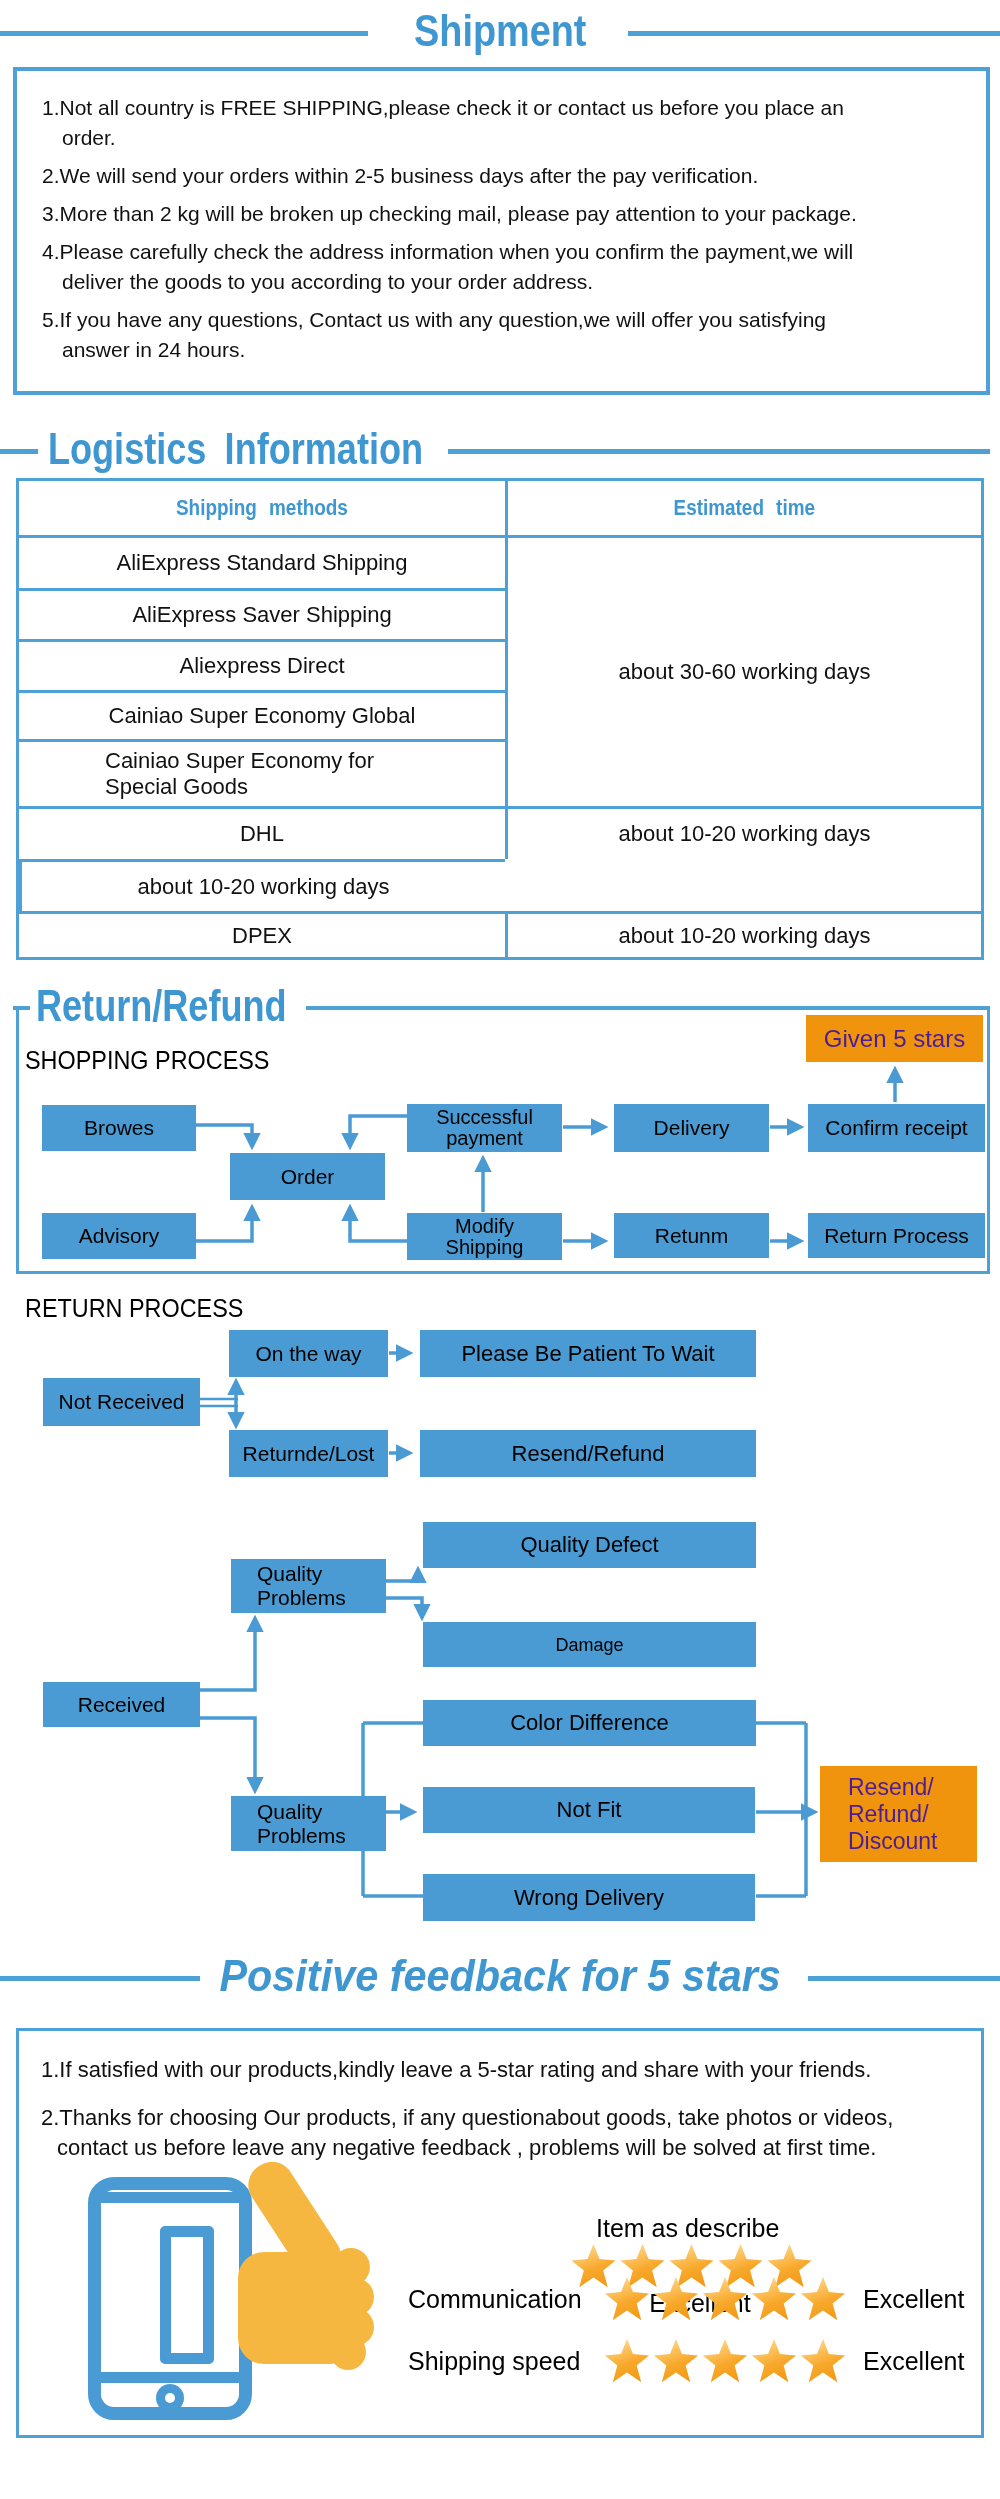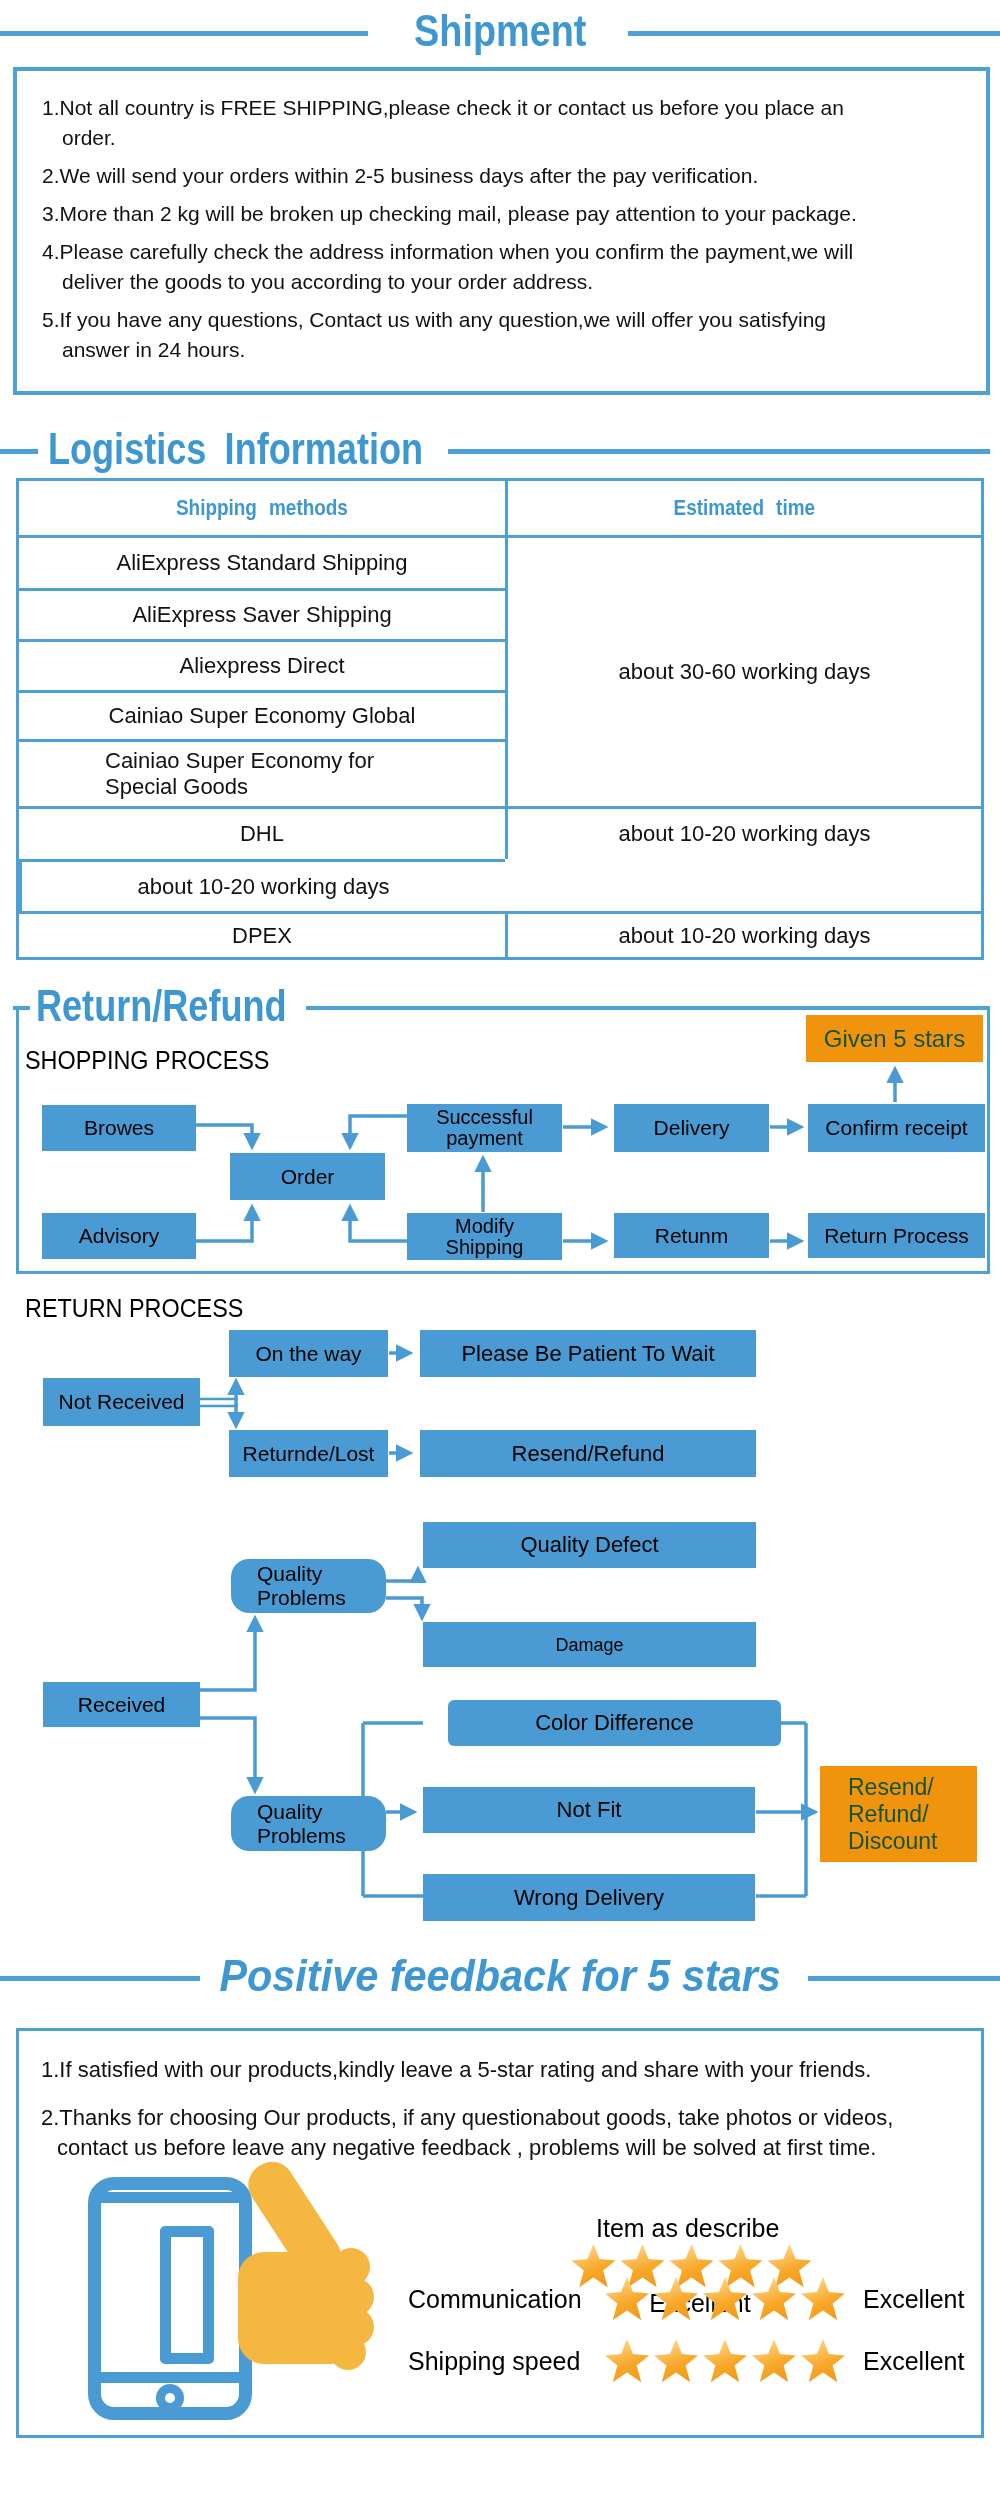--- a/index.html
+++ b/index.html
@@ -36,23 +36,23 @@
   .cell-bl{border-left:3px solid #4da1d6;}
   .th{font-size:30px;}
   .cell-left-pad{justify-content:flex-start !important;text-align:left !important;padding-left:86px;}
 
   
   .fbox{
     position:absolute;background:#4a9bd3;color:#000000;
     display:flex;align-items:center;justify-content:center;text-align:center;
     font-size:21px;line-height:22px;box-sizing:border-box;
   }
-  .fbox-left{justify-content:flex-start;text-align:left;padding-left:26px;border-radius:18px;}
+  .fbox-left{justify-content:flex-start;text-align:left;padding-left:26px;}
   .obox{
-    position:absolute;background:#f0940e;color:#14532d;
+    position:absolute;background:#f0940e;color:#4c1d95;
     display:flex;align-items:center;justify-content:center;text-align:center;
     font-size:24px;line-height:27px;box-sizing:border-box;
   }
   .proc-label{position:absolute;font-size:26px;color:#000;}
   svg.connectors{position:absolute;left:0;pointer-events:none;}
 
   
   .fb-box{
     position:absolute;left:16px;top:2028px;width:968px;height:410px;
     border:3px solid #4da1d6;box-sizing:border-box;
@@ -199,21 +199,21 @@
 <div class="fbox" style="left:229px;top:1330px;width:159px;height:47px;">On the way</div>
 <div class="fbox" style="left:420px;top:1330px;width:336px;height:47px;font-size:22px;">Please Be Patient To Wait</div>
 <div class="fbox" style="left:229px;top:1430px;width:159px;height:47px;">Returnde/Lost</div>
 <div class="fbox" style="left:420px;top:1430px;width:336px;height:47px;font-size:22px;">Resend/Refund</div>
 
 <div class="fbox" style="left:43px;top:1682px;width:157px;height:45px;">Received</div>
 <div class="fbox fbox-left preline" style="left:231px;top:1559px;width:155px;height:54px;line-height:24px;">Quality
 Problems</div>
 <div class="fbox" style="left:423px;top:1522px;width:333px;height:46px;font-size:22px;">Quality Defect</div>
 <div class="fbox" style="left:423px;top:1622px;width:333px;height:45px;font-size:18px;">Damage</div>
-<div class="fbox" style="left:448px;top:1700px;width:333px;height:46px;font-size:22px;border-radius:6px;">Color Difference</div>
+<div class="fbox" style="left:423px;top:1700px;width:333px;height:46px;font-size:22px;">Color Difference</div>
 <div class="fbox fbox-left preline" style="left:231px;top:1796px;width:155px;height:55px;line-height:24px;">Quality
 Problems</div>
 <div class="fbox" style="left:423px;top:1787px;width:332px;height:46px;font-size:22px;">Not Fit</div>
 <div class="fbox" style="left:423px;top:1874px;width:332px;height:47px;font-size:22px;">Wrong Delivery</div>
 <div class="obox preline" style="left:820px;top:1766px;width:157px;height:96px;justify-content:flex-start;text-align:left;padding-left:28px;font-size:23px;">Resend/
 Refund/
 Discount</div>
 
 <div class="rule" style="left:0;top:1976px;width:200px;height:5px;"></div>
 <div class="rule" style="left:808px;top:1976px;width:192px;height:5px;"></div>

